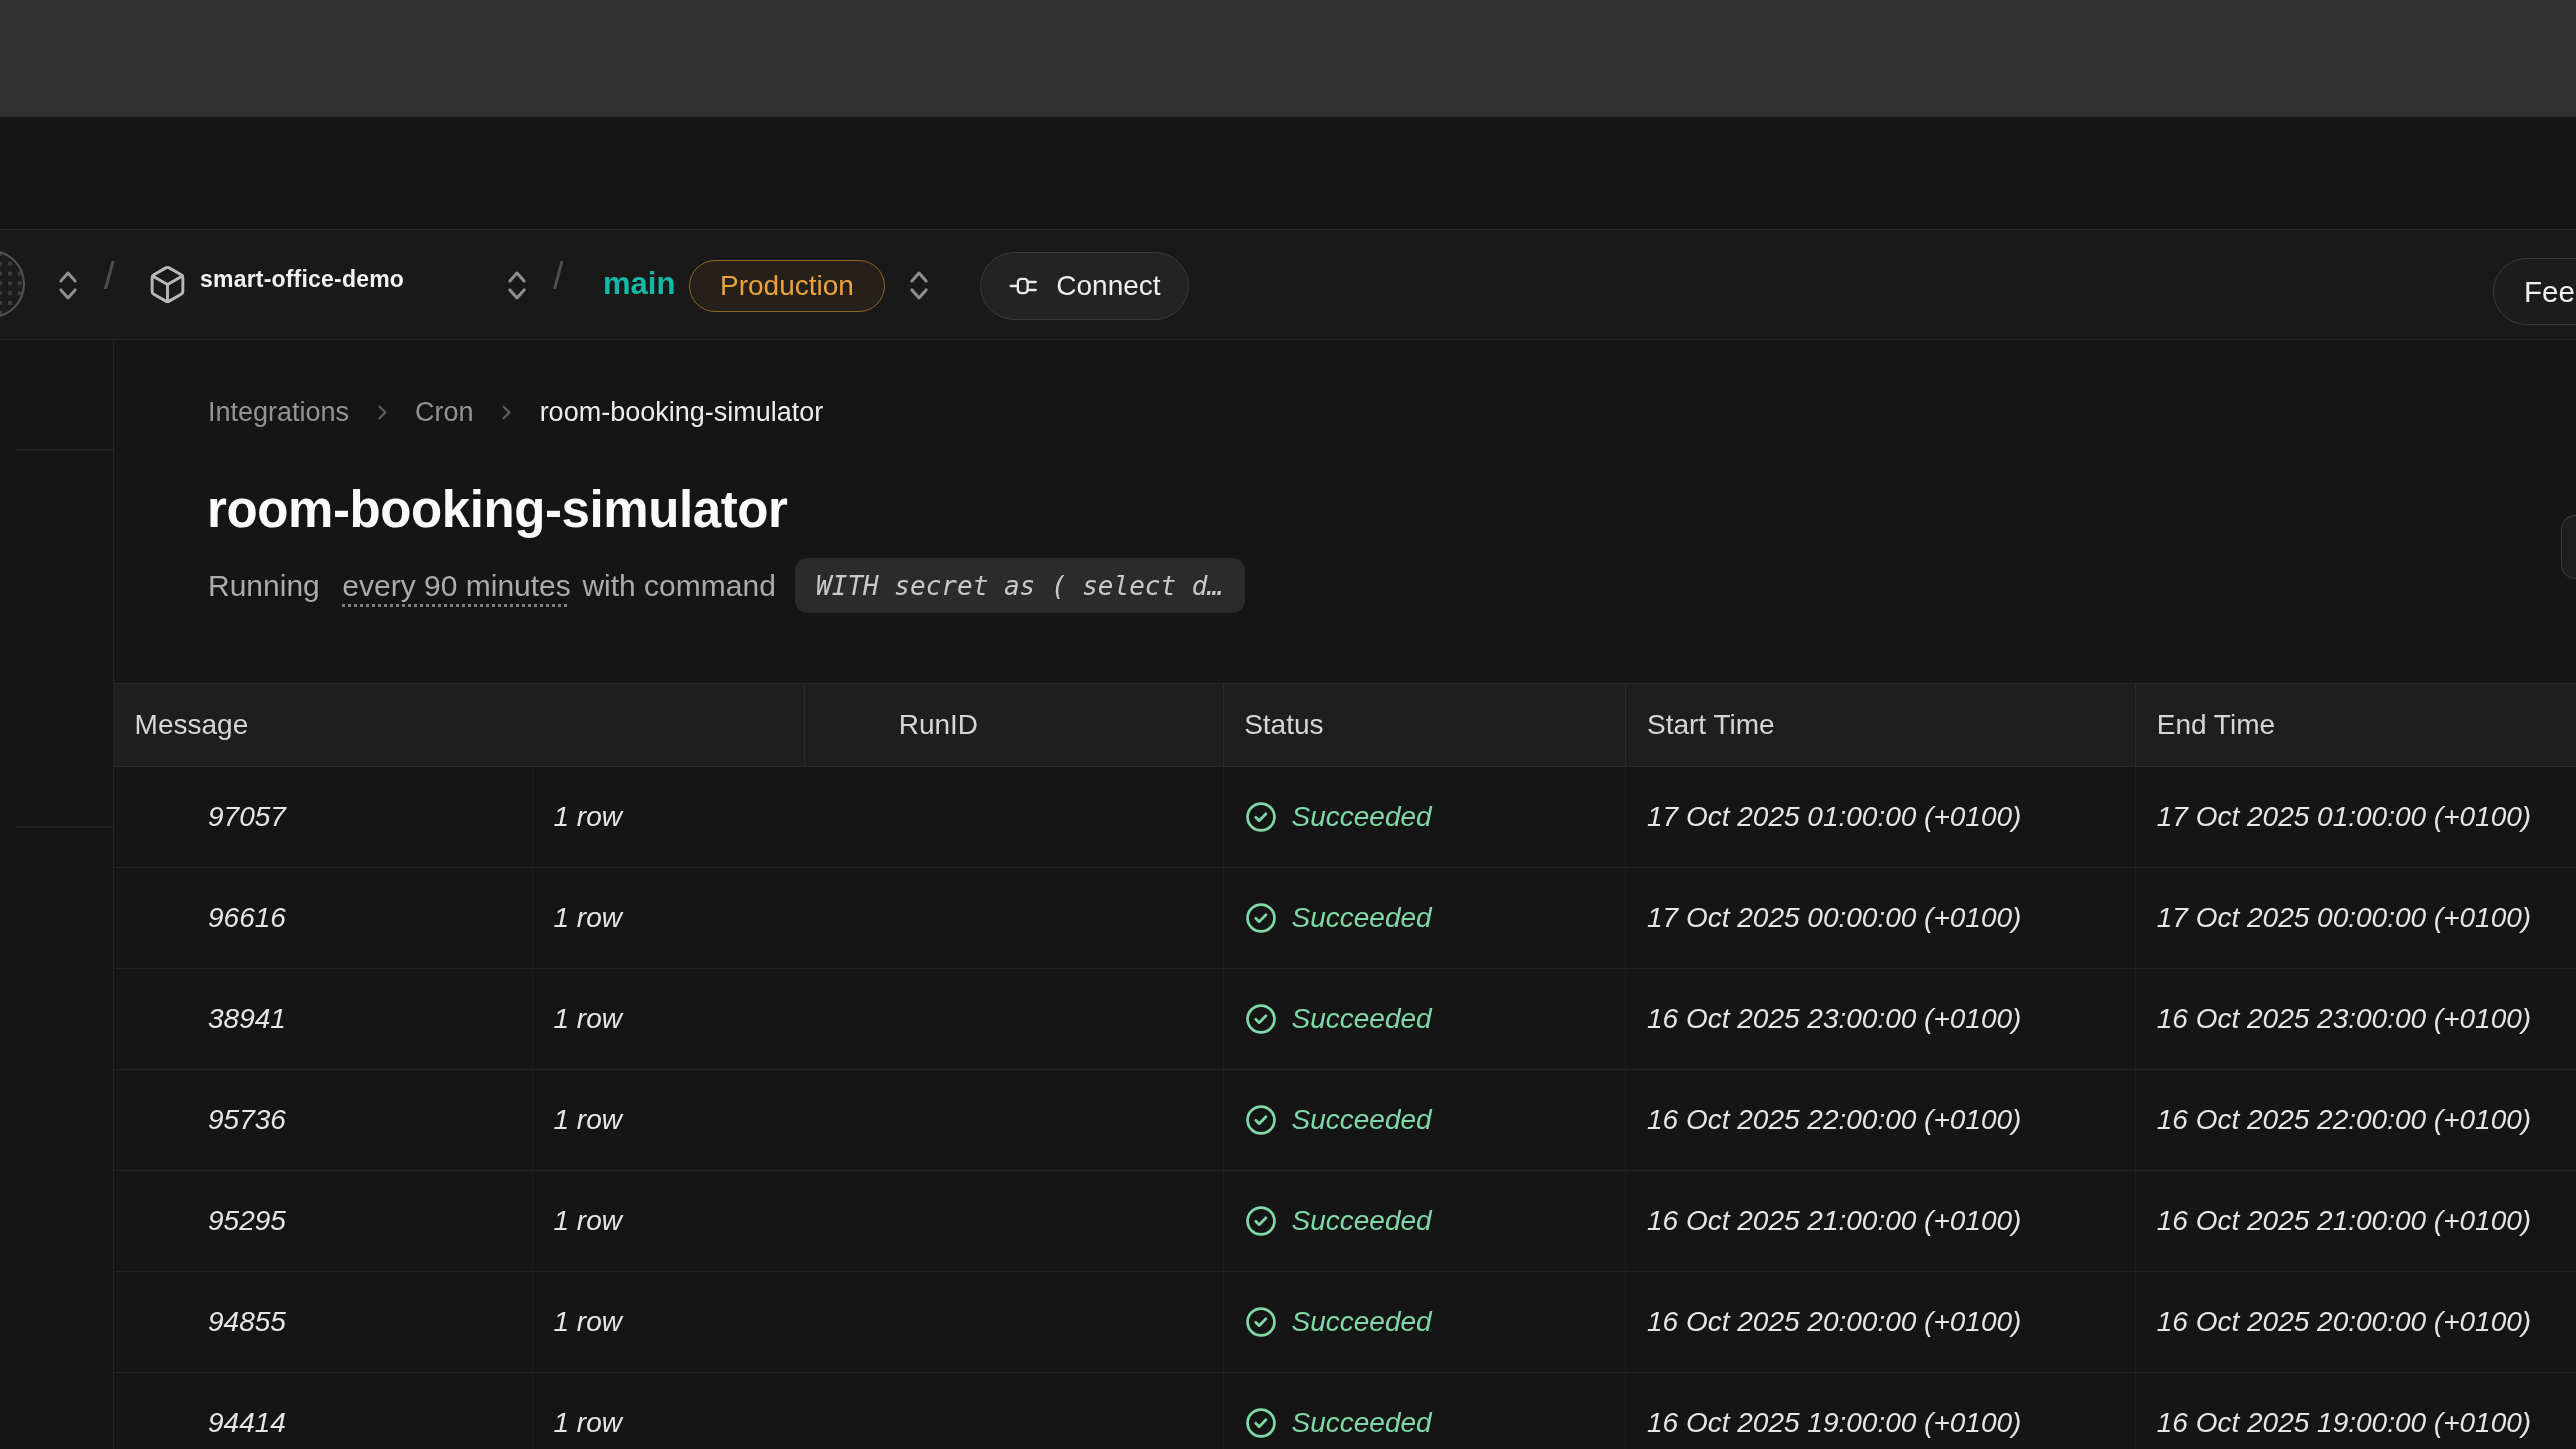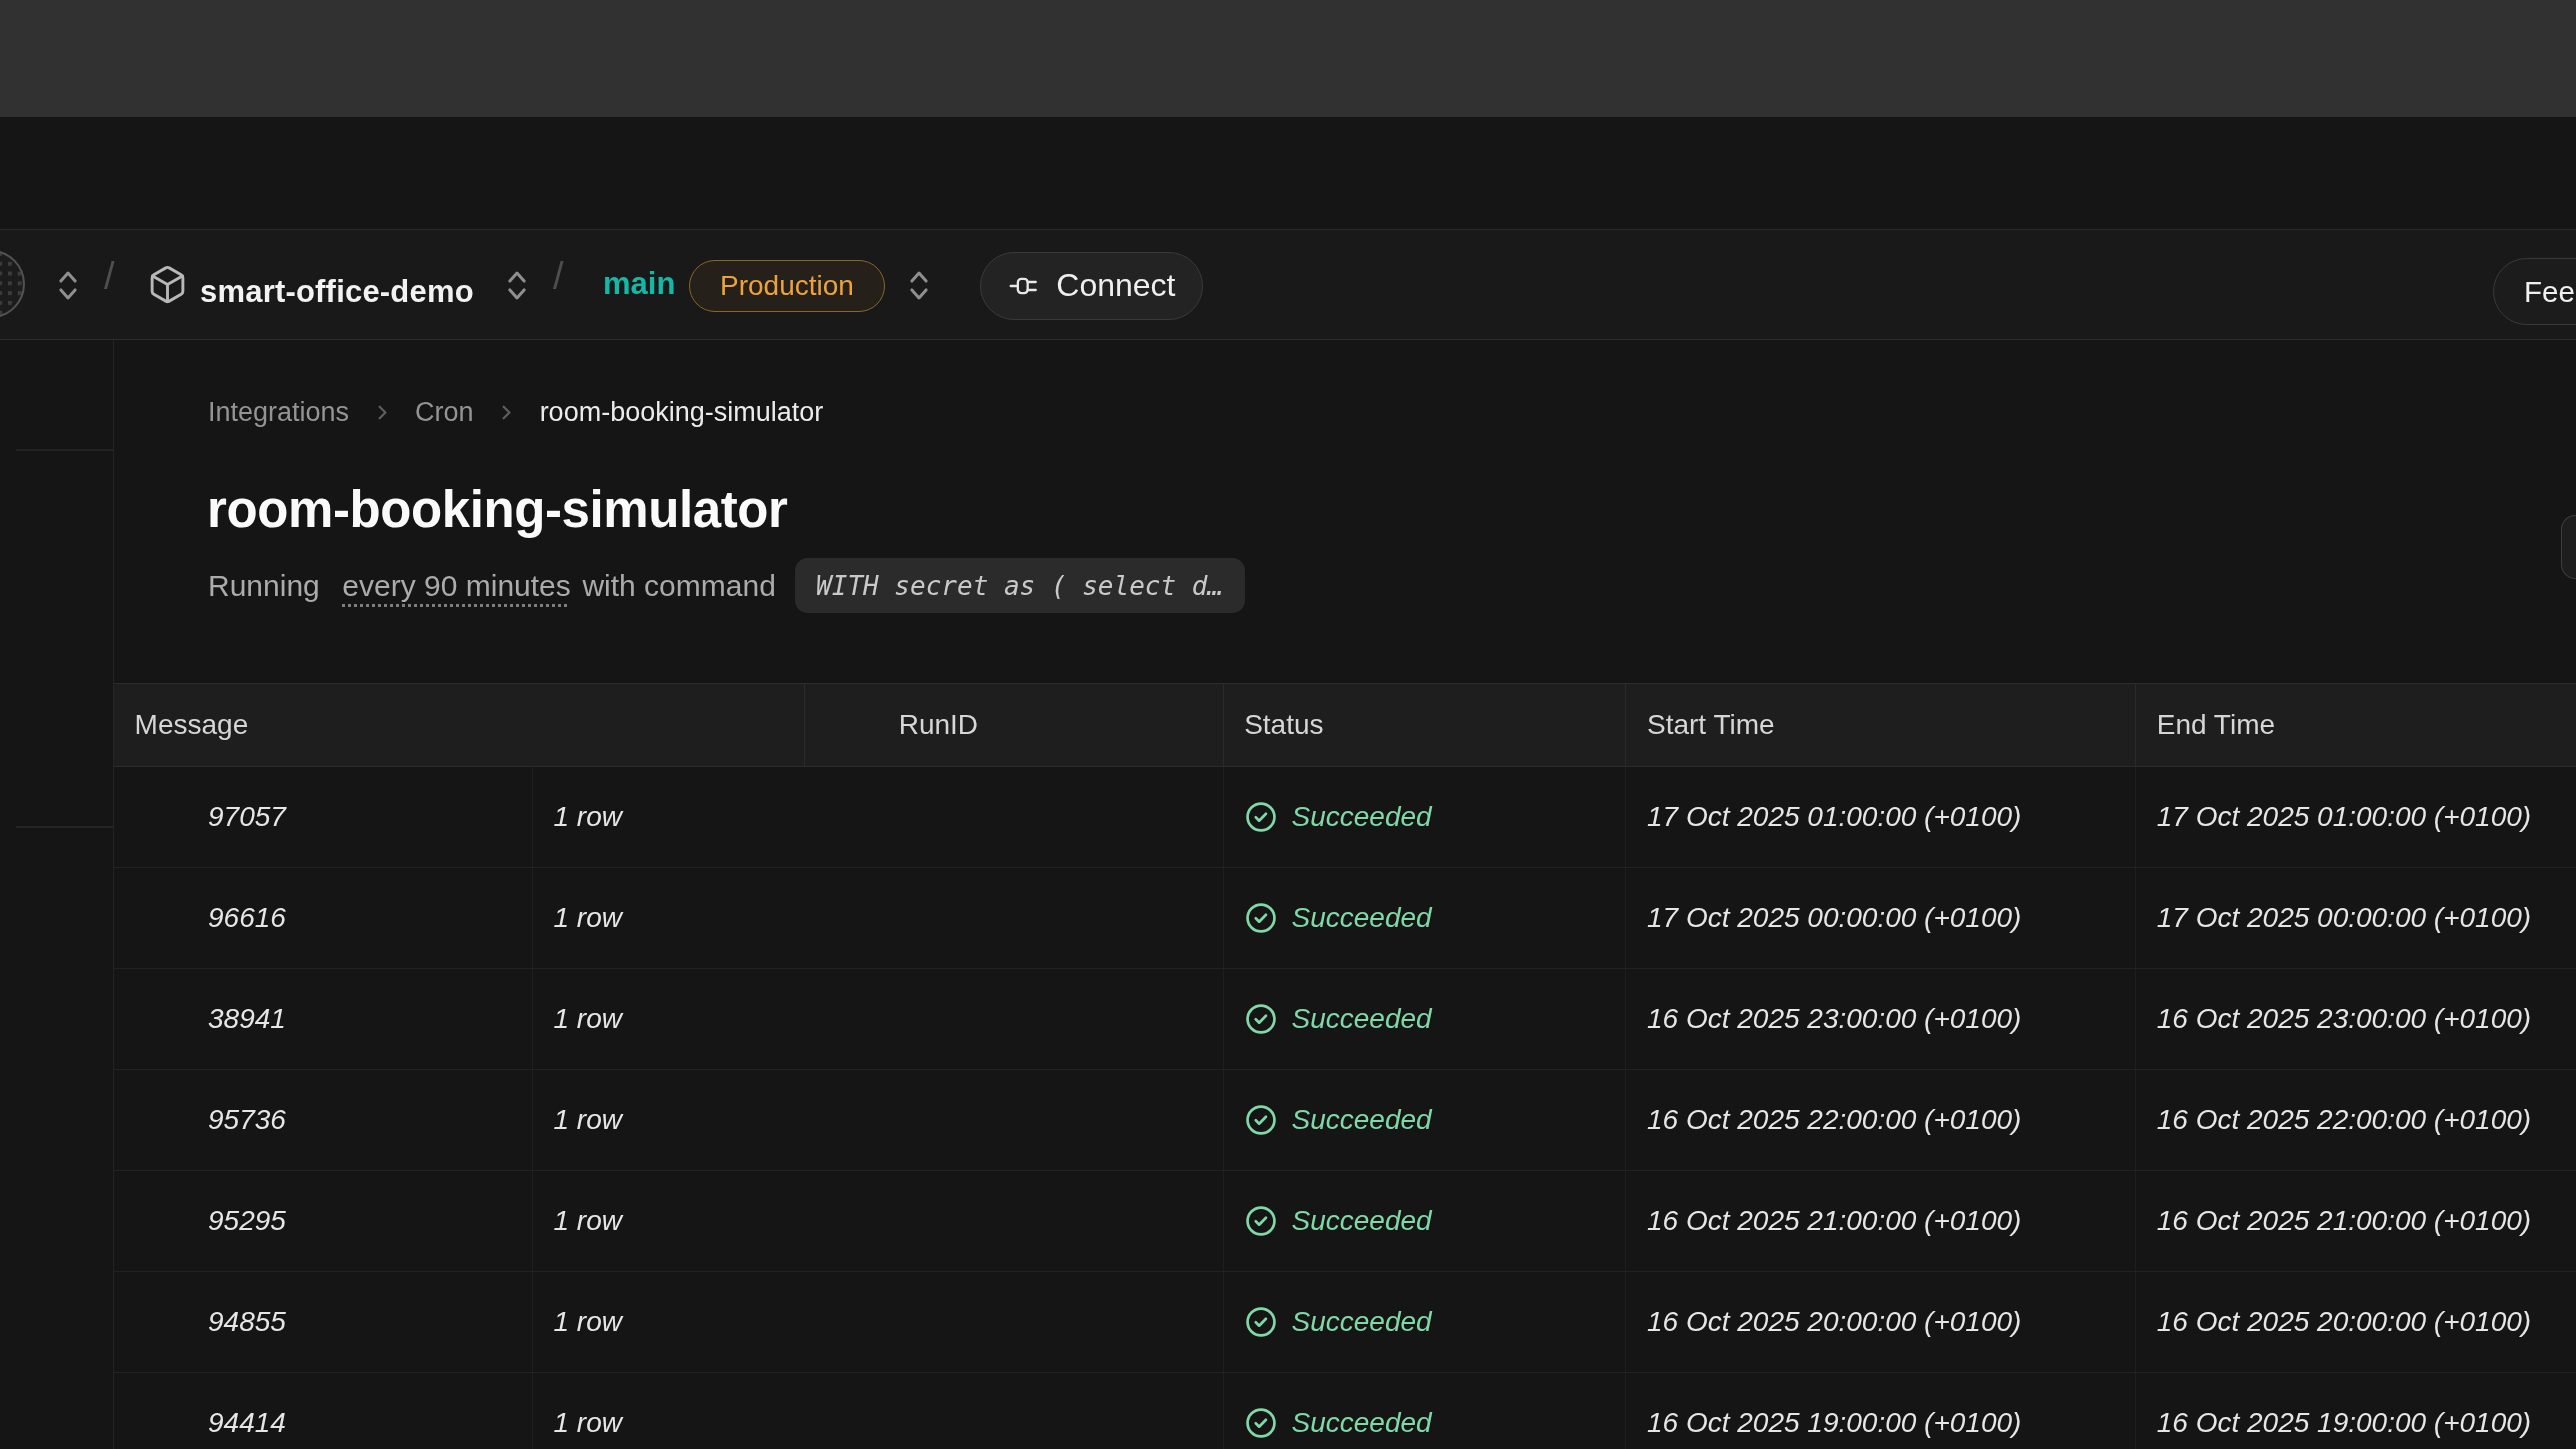--- a/index.html
+++ b/index.html
@@ -22,29 +22,29 @@
   
   .nav-inner { position: relative; width: 100%; height: 100%; }
   .avatar-circle { position: absolute; left: -43px; top: 19.7px; width: 68px; height: 68px;
                    border-radius: 50%; border: 2.7px solid #525252;
                    background: radial-gradient(circle at 1.8px 1.8px, #3c3c3c 2.2px, transparent 2.7px) 0 0 / 9.8px 9.8px, #1c1c1c; }
   .updown { position: absolute; top: 34px; }
   .updown.u1 { left: 52px; } .updown.u2 { left: 501px; } .updown.u3 { left: 903px; }
   .nav-slash { position: absolute; top: 25px; font-size: 38px; color: #4e4e4e; font-weight: 300; }
   .nav-slash.s1 { left: 104px; } .nav-slash.s2 { left: 553px; }
   .box-icon { position: absolute; left: 147px; top: 34px; }
-  .nav-project { position: absolute; left: 200px; top: 36px; font-size: 31px; font-weight: 600; color: #f2f2f2; letter-spacing: 0.2px; margin-top: 8px; }
+  .nav-project { position: absolute; left: 200px; top: 36px; font-size: 23px; font-weight: 600; color: #f2f2f2; letter-spacing: 0.2px; }
   .nav-branch  { position: absolute; left: 603px; top: 36px; font-size: 31px; font-weight: 600; color: #14b8a6; }
   .env-badge { position: absolute; left: 689px; top: 30px; height: 52px; padding: 0 30px;
                display: flex; align-items: center; border-radius: 27px;
                border: 1.8px solid #8a6526; background: rgba(237,162,59,0.06);
                color: #eda23b; font-size: 28px; }
   .connect-btn { position: absolute; left: 980px; top: 21.5px; height: 68px; padding: 0 27px;
                  display: flex; align-items: center; gap: 14.3px; border-radius: 34px;
-                 background: #232323; border: 1.8px solid #3a3a3a; color: #efefef; font-size: 32px; }
+                 background: #232323; border: 1.8px solid #3a3a3a; color: #efefef; font-size: 28px; }
   .feedback-btn { position: absolute; left: 2493px; top: 28px; height: 67px; width: 161px;
                   display: flex; align-items: center; padding-left: 30px; border-radius: 34px;
                   background: #1c1c1c; border: 1.8px solid #3a3a3a; color: #f0f0f0; font-size: 29.5px; }
 
   
   .content { position: absolute; left: 16px; top: 340px; width: 2576px; height: 1109px; background: #151515; }
   .side-rail { position: absolute; left: 0; top: 0; width: 98px; height: 1109px; border-right: 1.8px solid #242424; }
   .side-rail .divider { position: absolute; left: 0; width: 97px; height: 1.8px; background: #242424; }
   .side-rail .divider.d1 { top: 109px; }
   .side-rail .divider.d2 { top: 486px; }

